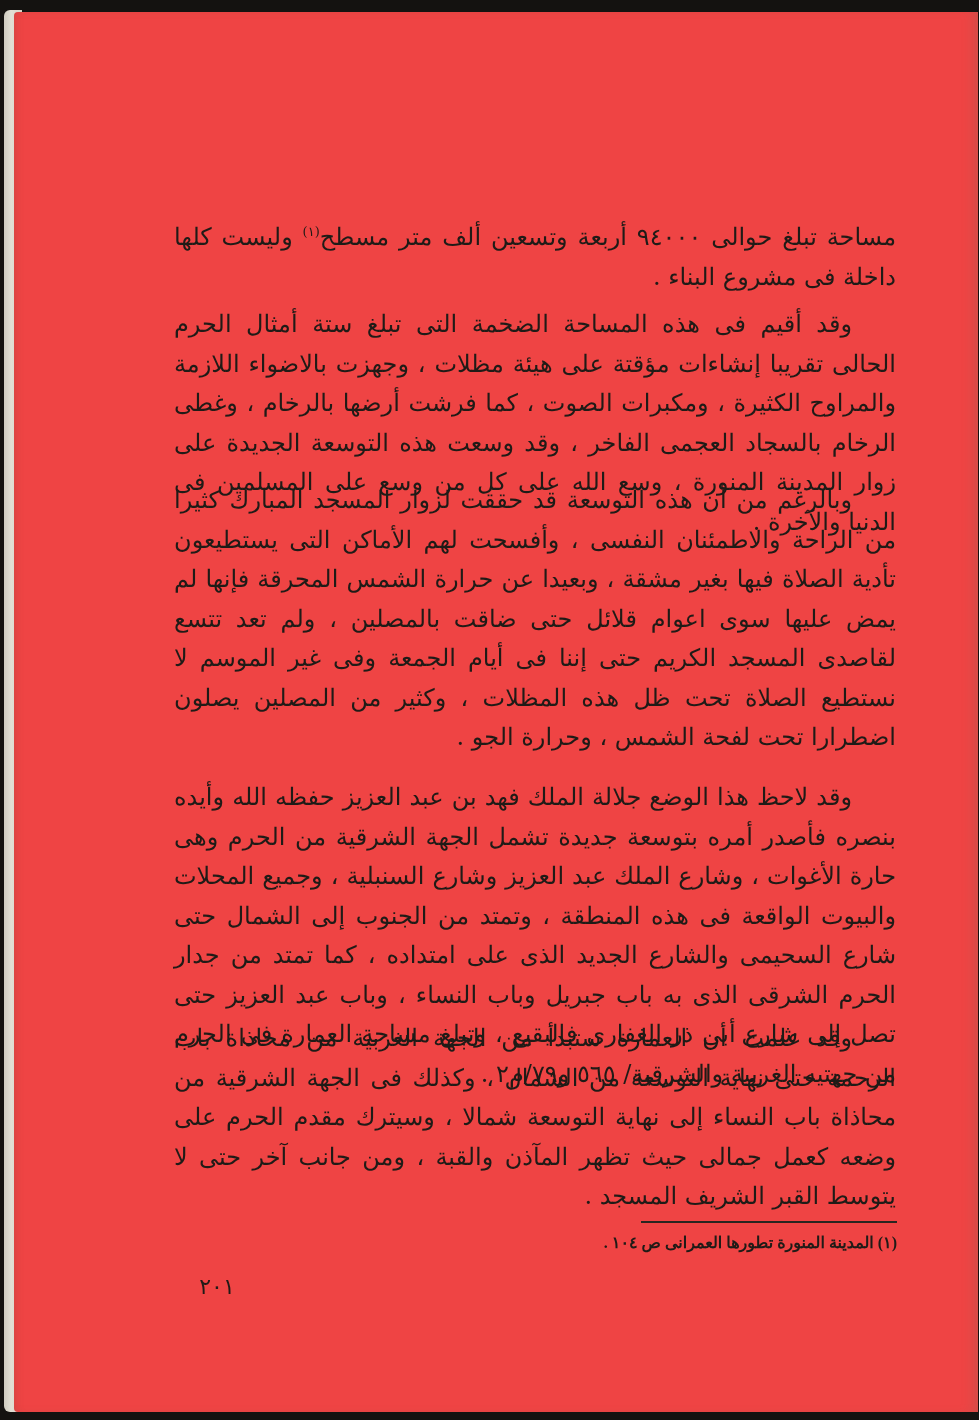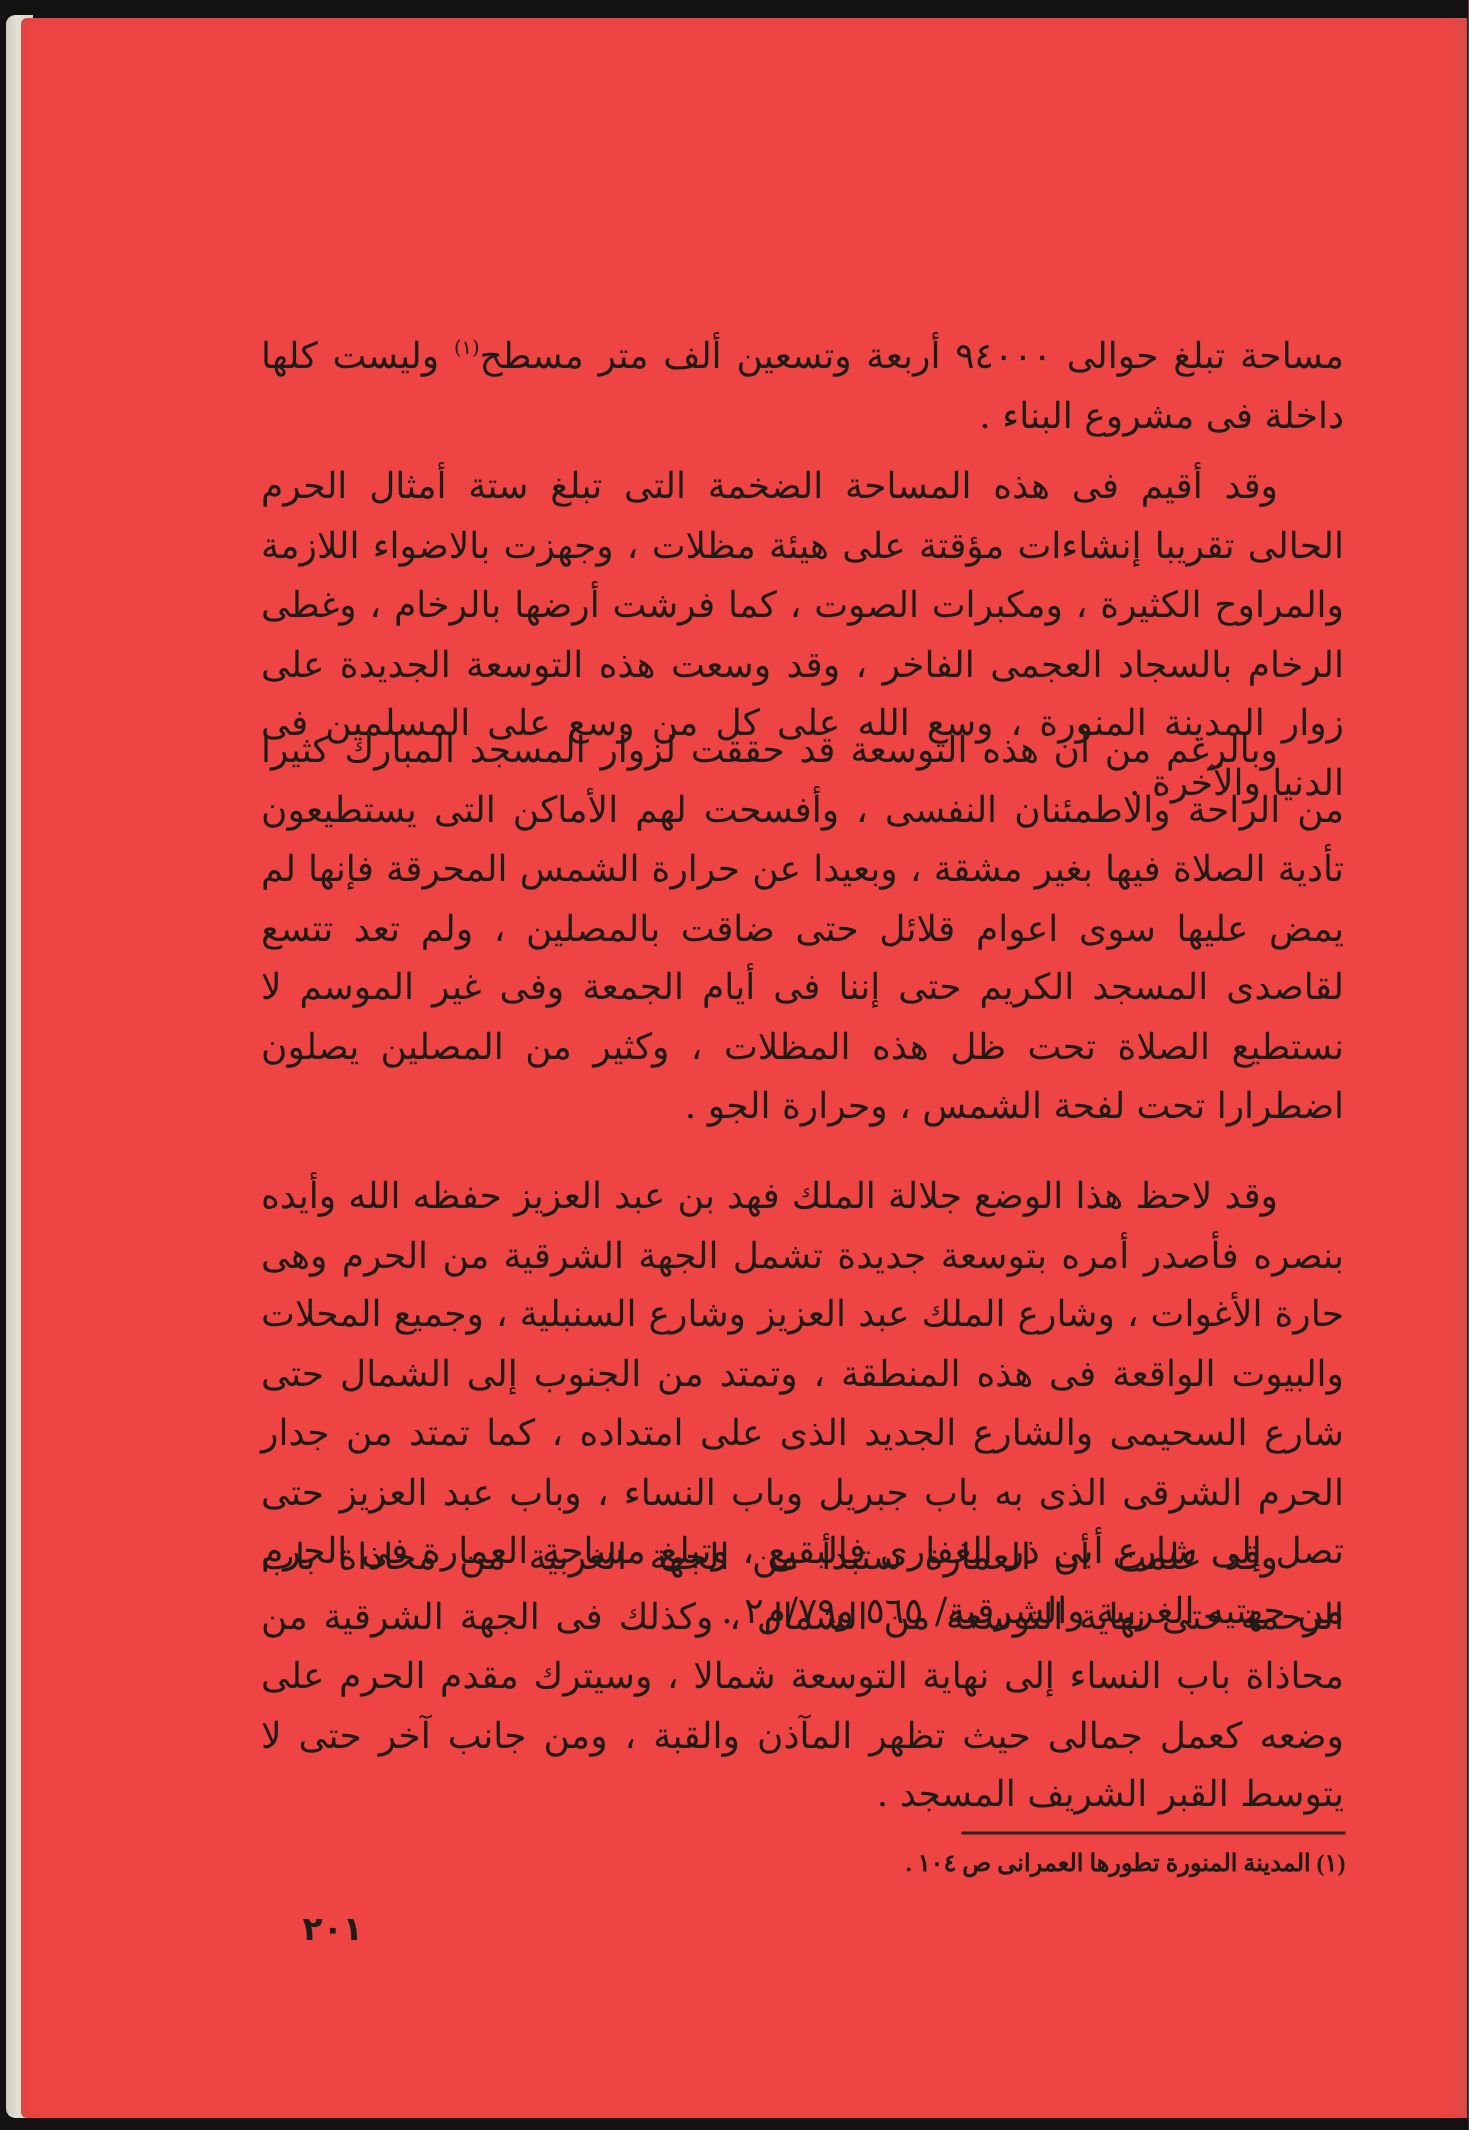--- a/index.html
+++ b/index.html
@@ -81,24 +81,24 @@
       font-weight: bold;
       font-size: 16px;
       line-height: 26px;
     }
     .page-number {
       position: absolute;
       left: 178px;
       top: 1262px;
       width: 50px;
       direction: rtl;
-      text-align: right;
+      text-align: center;
       color: #1f1b17;
       font-family: "DejaVu Sans", "Liberation Sans", sans-serif;
-      font-weight: bold;
+      font-weight: normal;
       font-size: 22px;
       letter-spacing: 2px;
     }
     .bottom-edge {
       position: absolute;
       left: 0;
       right: 0;
       bottom: 0;
       height: 8px;
       background: #141210;

